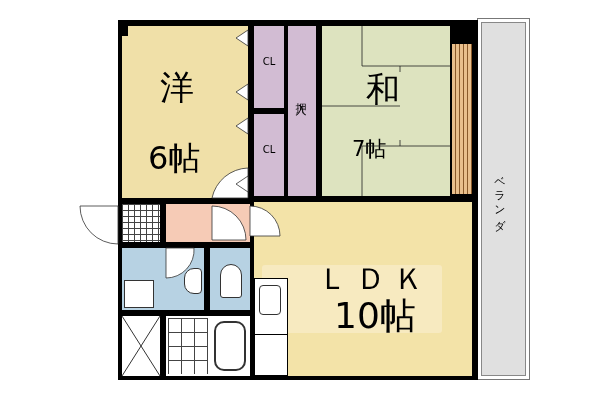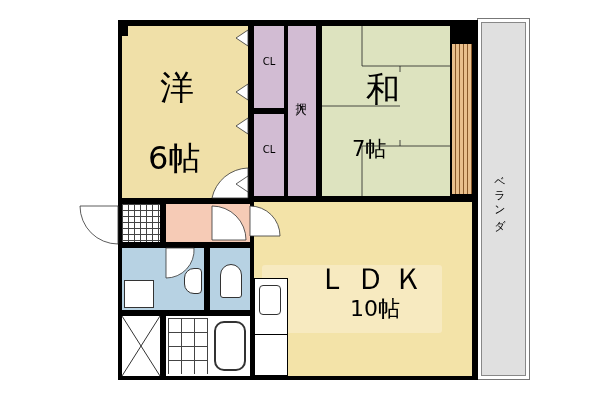--- a/index.html
+++ b/index.html
@@ -36,21 +36,21 @@
 <div class="abs" style="left:322px;top:26px;width:128px;height:170px;background:#dde3bf;"></div>
 <div class="room-label" style="left:366px;top:72px;font-size:34px;">和</div>
 <div class="room-label" style="left:352px;top:112px;font-size:21px;margin-top:27px;">7帖</div>
 
 <div class="abs" style="left:452px;top:44px;width:20px;height:150px;background:repeating-linear-gradient(90deg,#e9bf8c 0 3px,#8a5a2a 3px 4px);"></div>
 <div class="abs" style="left:450px;top:20px;width:28px;height:24px;background:#000;"></div>
 
 <div class="abs" style="left:254px;top:202px;width:218px;height:174px;background:#f3e3a8;"></div>
 <div class="abs" style="left:262px;top:265px;width:180px;height:68px;background:#f7eac0;border-radius:3px;"></div>
 <div class="room-label" style="left:318px;top:264px;font-size:30px;letter-spacing:8px;">ＬＤＫ</div>
-<div class="room-label" style="left:334px;top:298px;font-size:22px;margin-left:16px;">10帖</div>
+<div class="room-label" style="left:334px;top:298px;font-size:36px;">10帖</div>
 
 <div class="abs" style="left:254px;top:278px;width:34px;height:98px;background:#fff;border:1px solid #000;"></div>
 <div class="abs" style="left:254px;top:334px;width:34px;height:1px;background:#000;"></div>
 <div class="abs" style="left:259px;top:285px;width:22px;height:30px;border:1.5px solid #333;border-radius:4px;background:#fff;"></div>
 
 <div class="abs" style="left:122px;top:204px;width:38px;height:38px;background-color:#fff;background-image:linear-gradient(#444 1px,transparent 1px),linear-gradient(90deg,#444 1px,transparent 1px);background-size:6px 6px;"></div>
 <div class="abs" style="left:166px;top:204px;width:84px;height:38px;background:#f6cbb6;"></div>
 
 <div class="abs" style="left:122px;top:248px;width:82px;height:62px;background:#b7d2e3;"></div>
 <div class="abs" style="left:124px;top:280px;width:30px;height:28px;background:#fff;border:1px solid #333;"></div>

